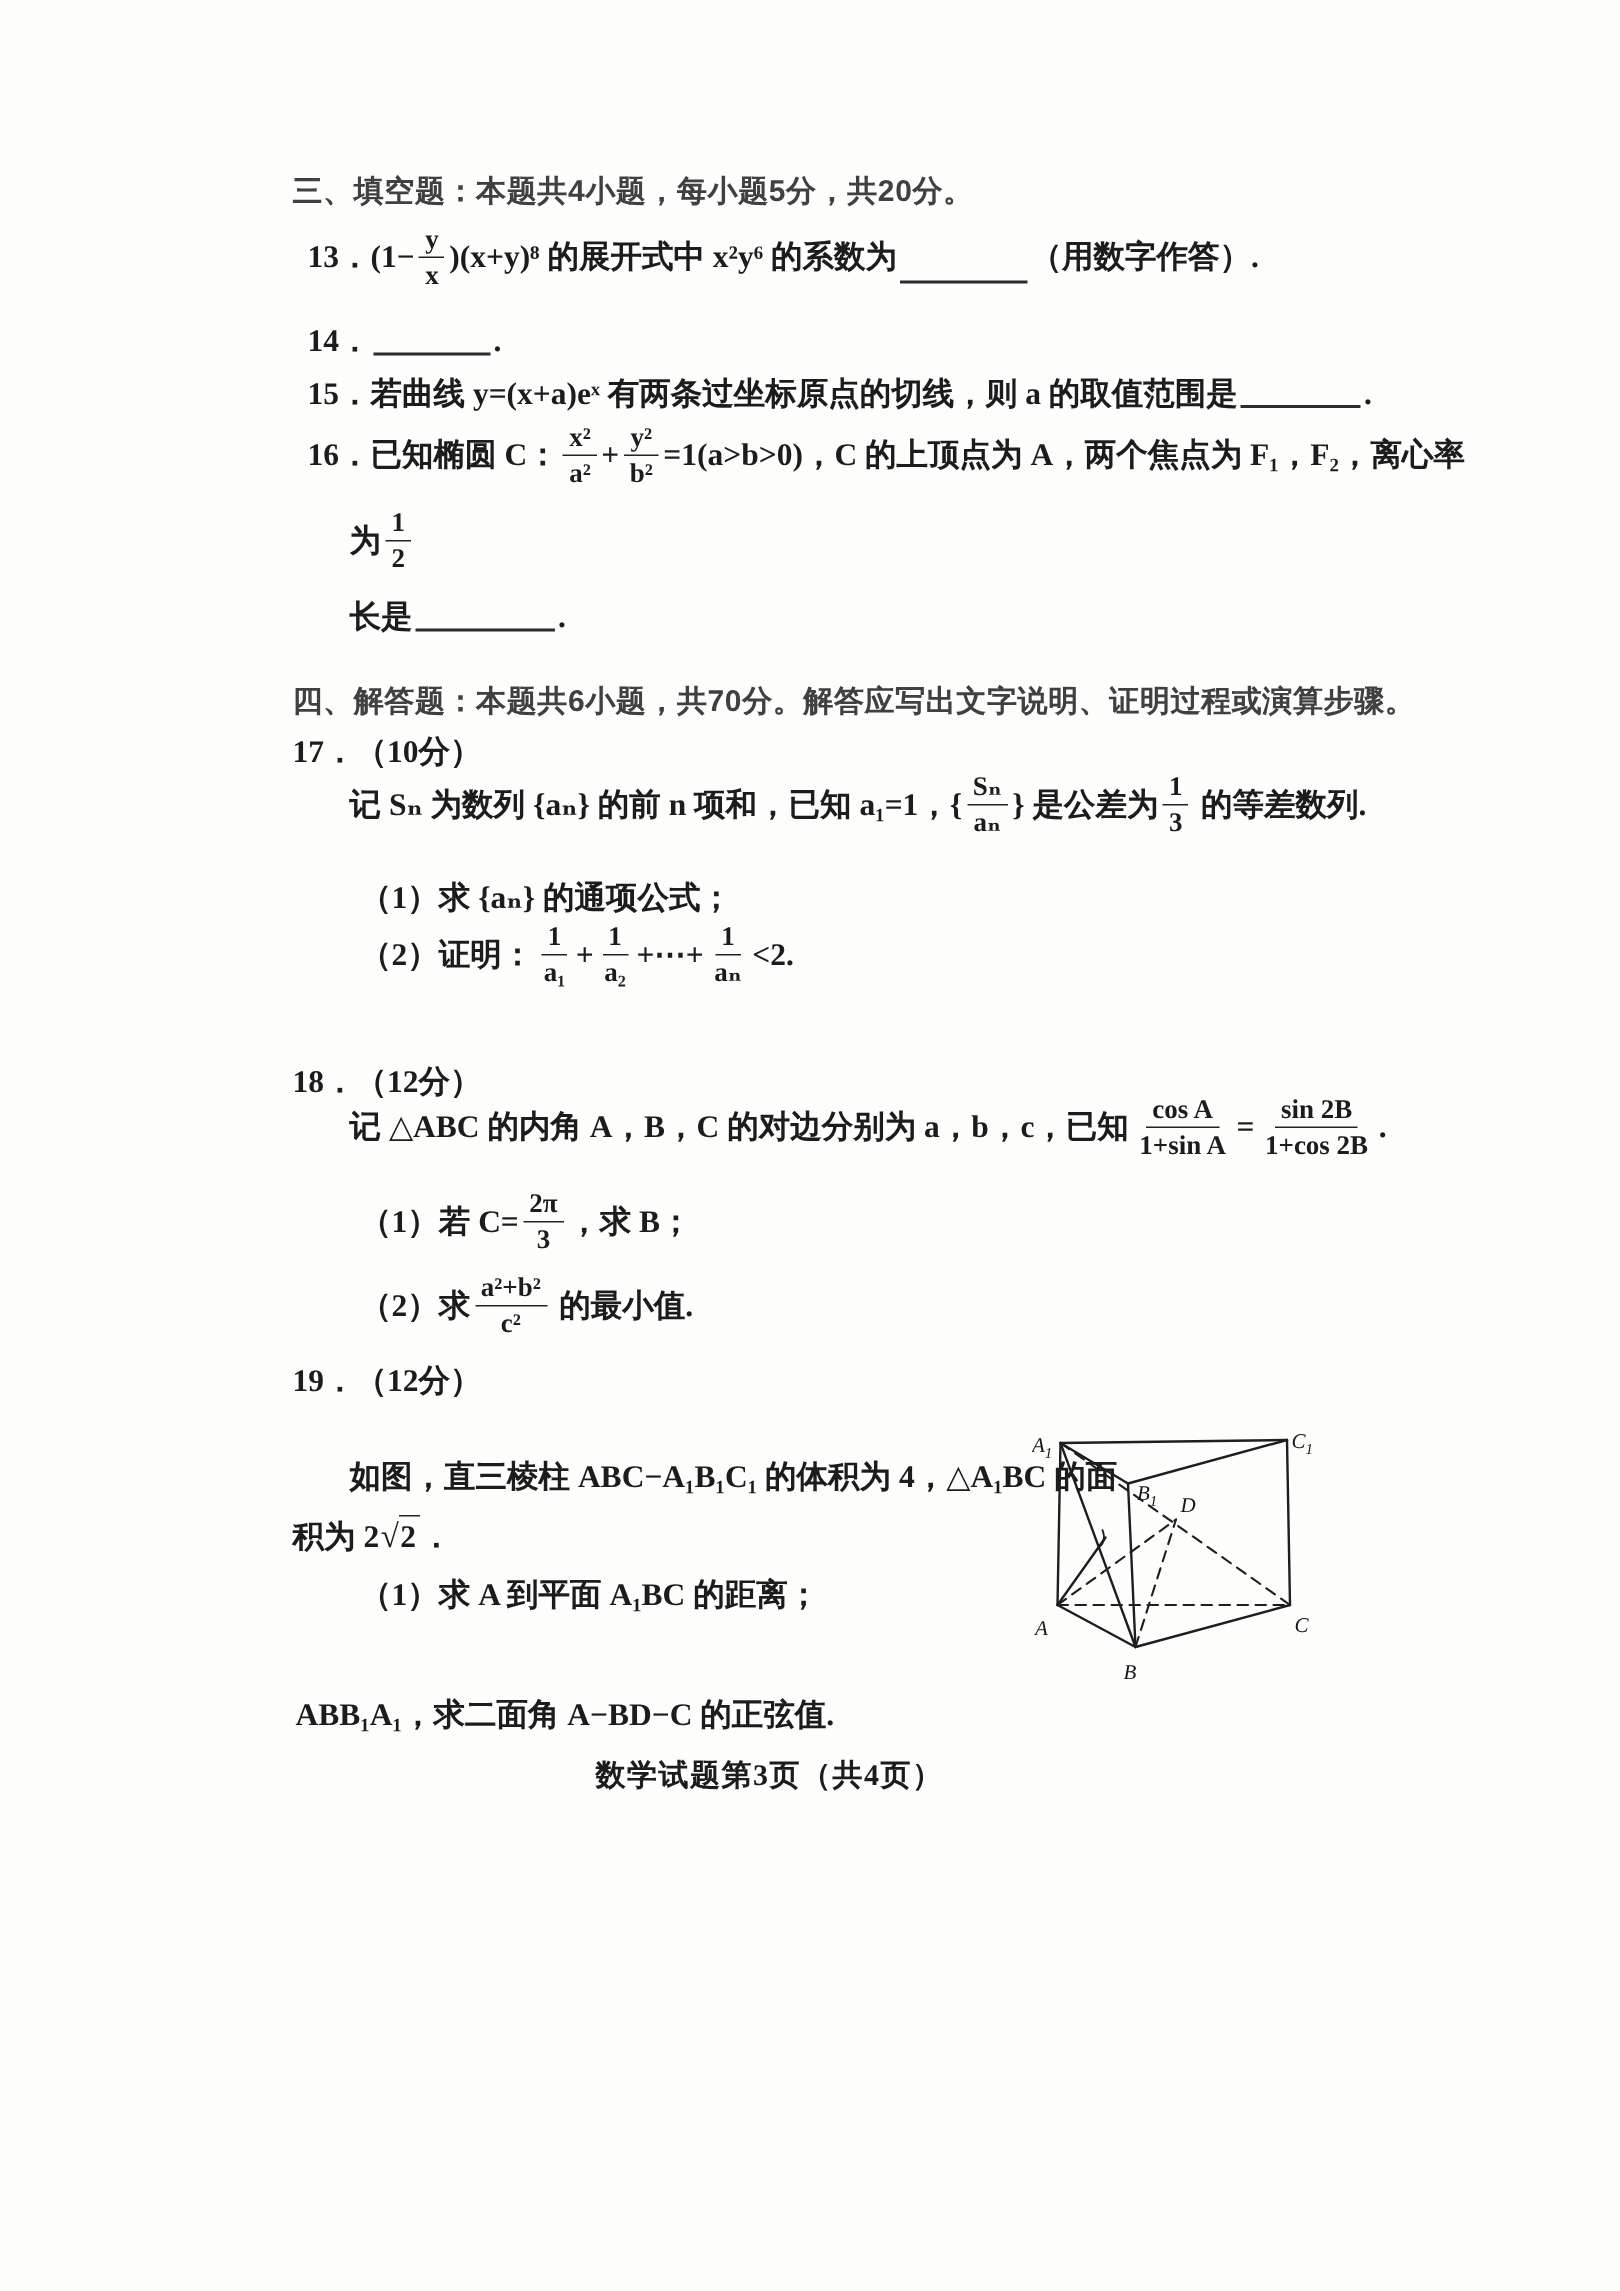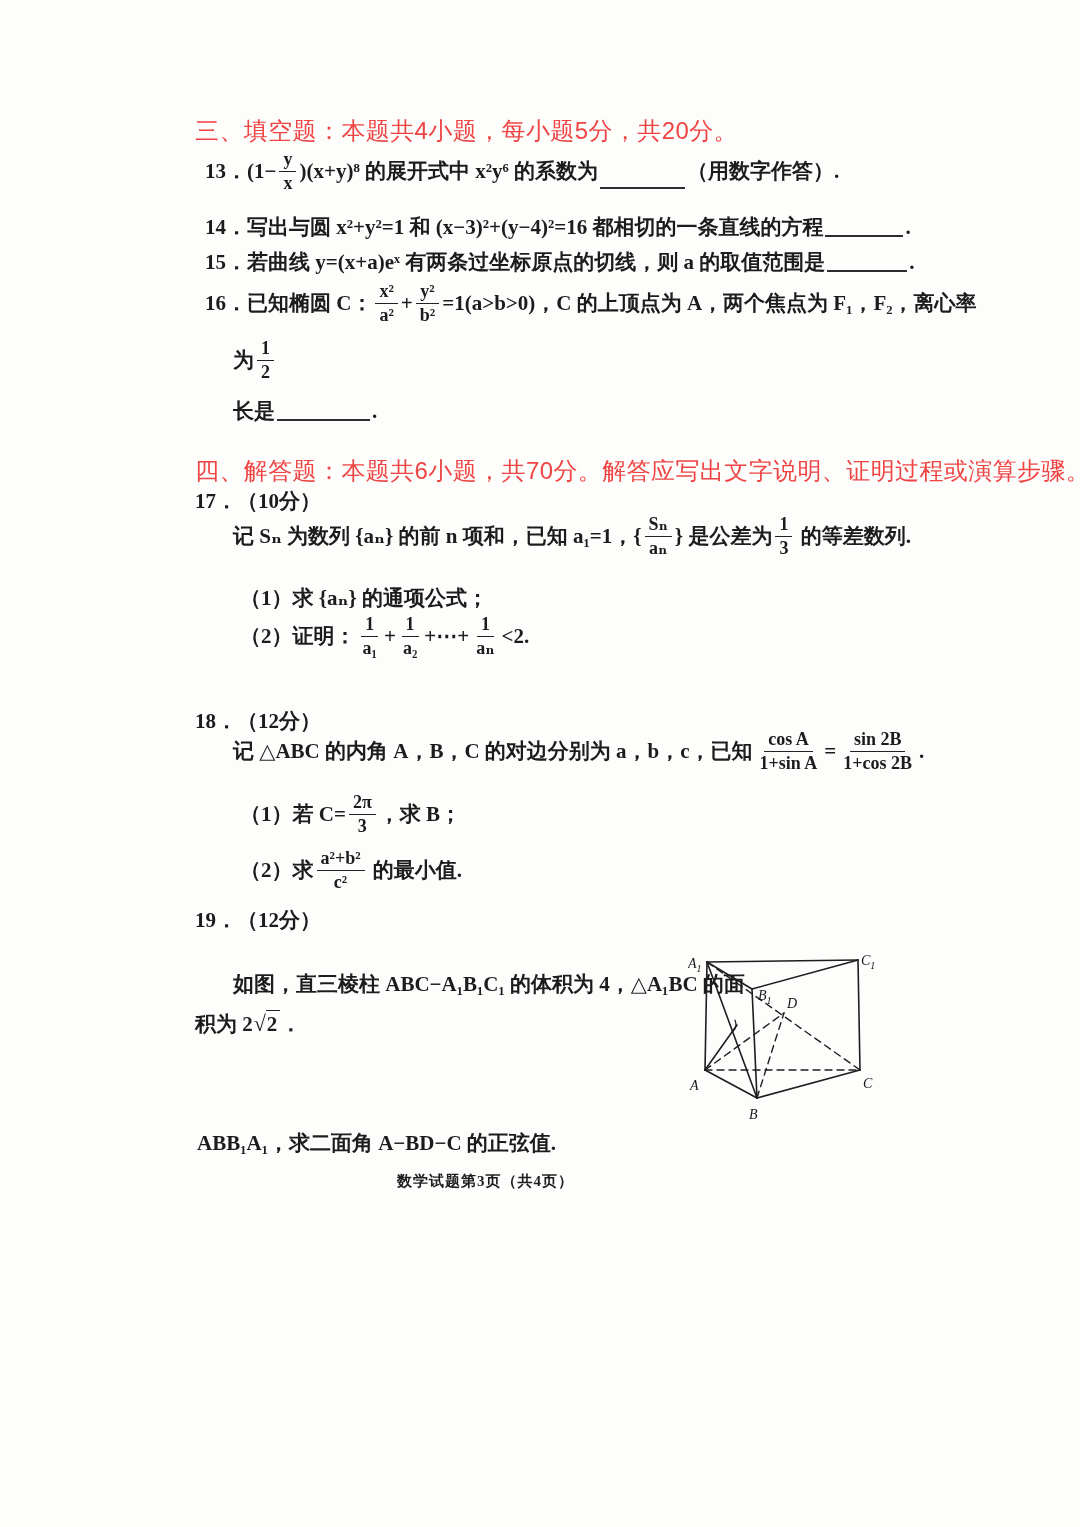--- a/index.html
+++ b/index.html
@@ -15,24 +15,24 @@
     position:absolute;
     display:flex;
     align-items:center;
     white-space:pre;
     font-size:21px;
     line-height:1.25;
     font-weight:bold;
   }
   .hdr{
     font-family:"Liberation Sans","DejaVu Sans",sans-serif;
-    font-weight:400;
-    font-size:24px;
+    font-weight:700;
+    font-size:20px;
     letter-spacing:0.4px;
-    color:#ef4444;
+    color:#404040;
   }
   .frac{
     display:inline-flex;
     flex-direction:column;
     align-items:center;
     font-size:18px;
     line-height:1.15;
     margin:0 3px;
     text-align:center;
   }
@@ -42,21 +42,21 @@
     display:inline-block;
     border-bottom:2px solid #2c2c2c;
     height:1em;
     align-self:flex-end;
     margin:0 2px 4px 2px;
   }
   .w85{width:85px}.w78{width:78px}.w80{width:80px}.w93{width:93px}
   .radical{font-size:22px;margin-left:1px;}
   .radv{border-top:1.7px solid #222;padding:0 3px 0 1px;}
   .footer{
-    font-size:15px;
+    font-size:20px;
     letter-spacing:1px;
   }
   svg text{
     font-family:"Liberation Serif","DejaVu Serif",serif;
     font-style:italic;
     fill:#161616;
   }
 </style>
 </head>
 <body>
@@ -74,21 +74,20 @@
       <span class="fn">y</span>
       <span class="fd">x</span>
     </span>
     <span>)(x+y)⁸ 的展开式中 x²y⁶ 的系数为</span>
     <span class="blank w85"></span>
     <span>（用数字作答）.</span>
   </div>
 
   <div class="line" style="left:205px;top:214px">
     <span>14．</span>
-    <span>写出与圆 x²+y²=1 和 (x−3)²+(y−4)²=16 都相切的一条直线的方程</span>
     <span class="blank w78"></span>
     <span>.</span>
   </div>
 
   <div class="line" style="left:205px;top:249px">
     <span>15．</span>
     <span>若曲线 y=(x+a)eˣ 有两条过坐标原点的切线，则 a 的取值范围是</span>
     <span class="blank w80"></span>
     <span>.</span>
   </div>
@@ -210,20 +209,23 @@
   <div class="line" style="left:233px;top:971px">
     <span>如图，直三棱柱 ABC−A₁B₁C₁ 的体积为 4，△A₁BC 的面</span>
   </div>
 
   <div class="line" style="left:195px;top:1010px">
     <span>积为 2</span>
     <span class="radical">√</span><span class="radv">2</span>
     <span>．</span>
   </div>
 
+  <div class="line" style="left:240px;top:1050px">
+    <span>（1）求 A 到平面 A₁BC 的距离；</span>
+  </div>
 
 
   <div class="line" style="left:197px;top:1130px">
     <span>ABB₁A₁，求二面角 A−BD−C 的正弦值.</span>
   </div>
 
   <svg style="position:absolute;left:688px;top:942px;" width="200" height="185" viewBox="0 0 200 185" fill="none" stroke="#1e1e1e" stroke-width="1.6" stroke-linecap="round">
 
     <line x1="19" y1="20" x2="170" y2="18"></line>
     <line x1="19" y1="20" x2="64" y2="47"></line>

